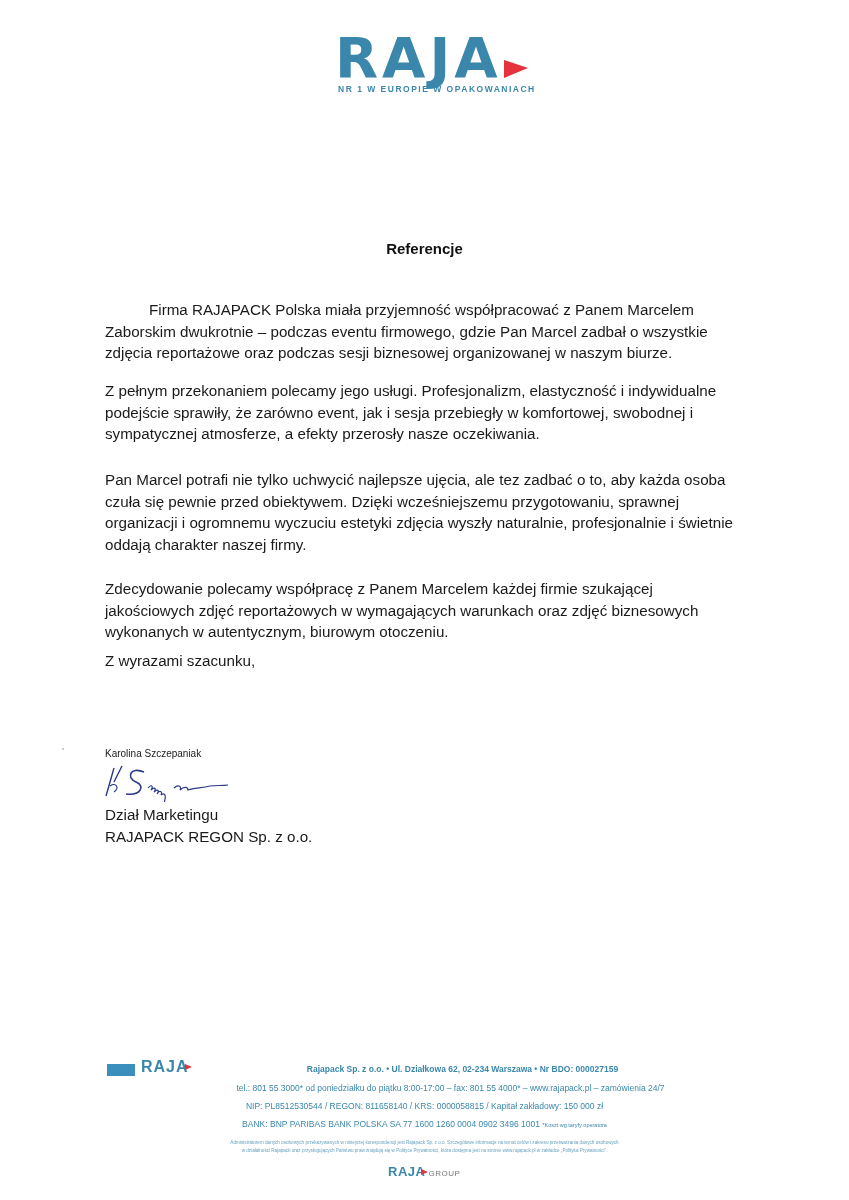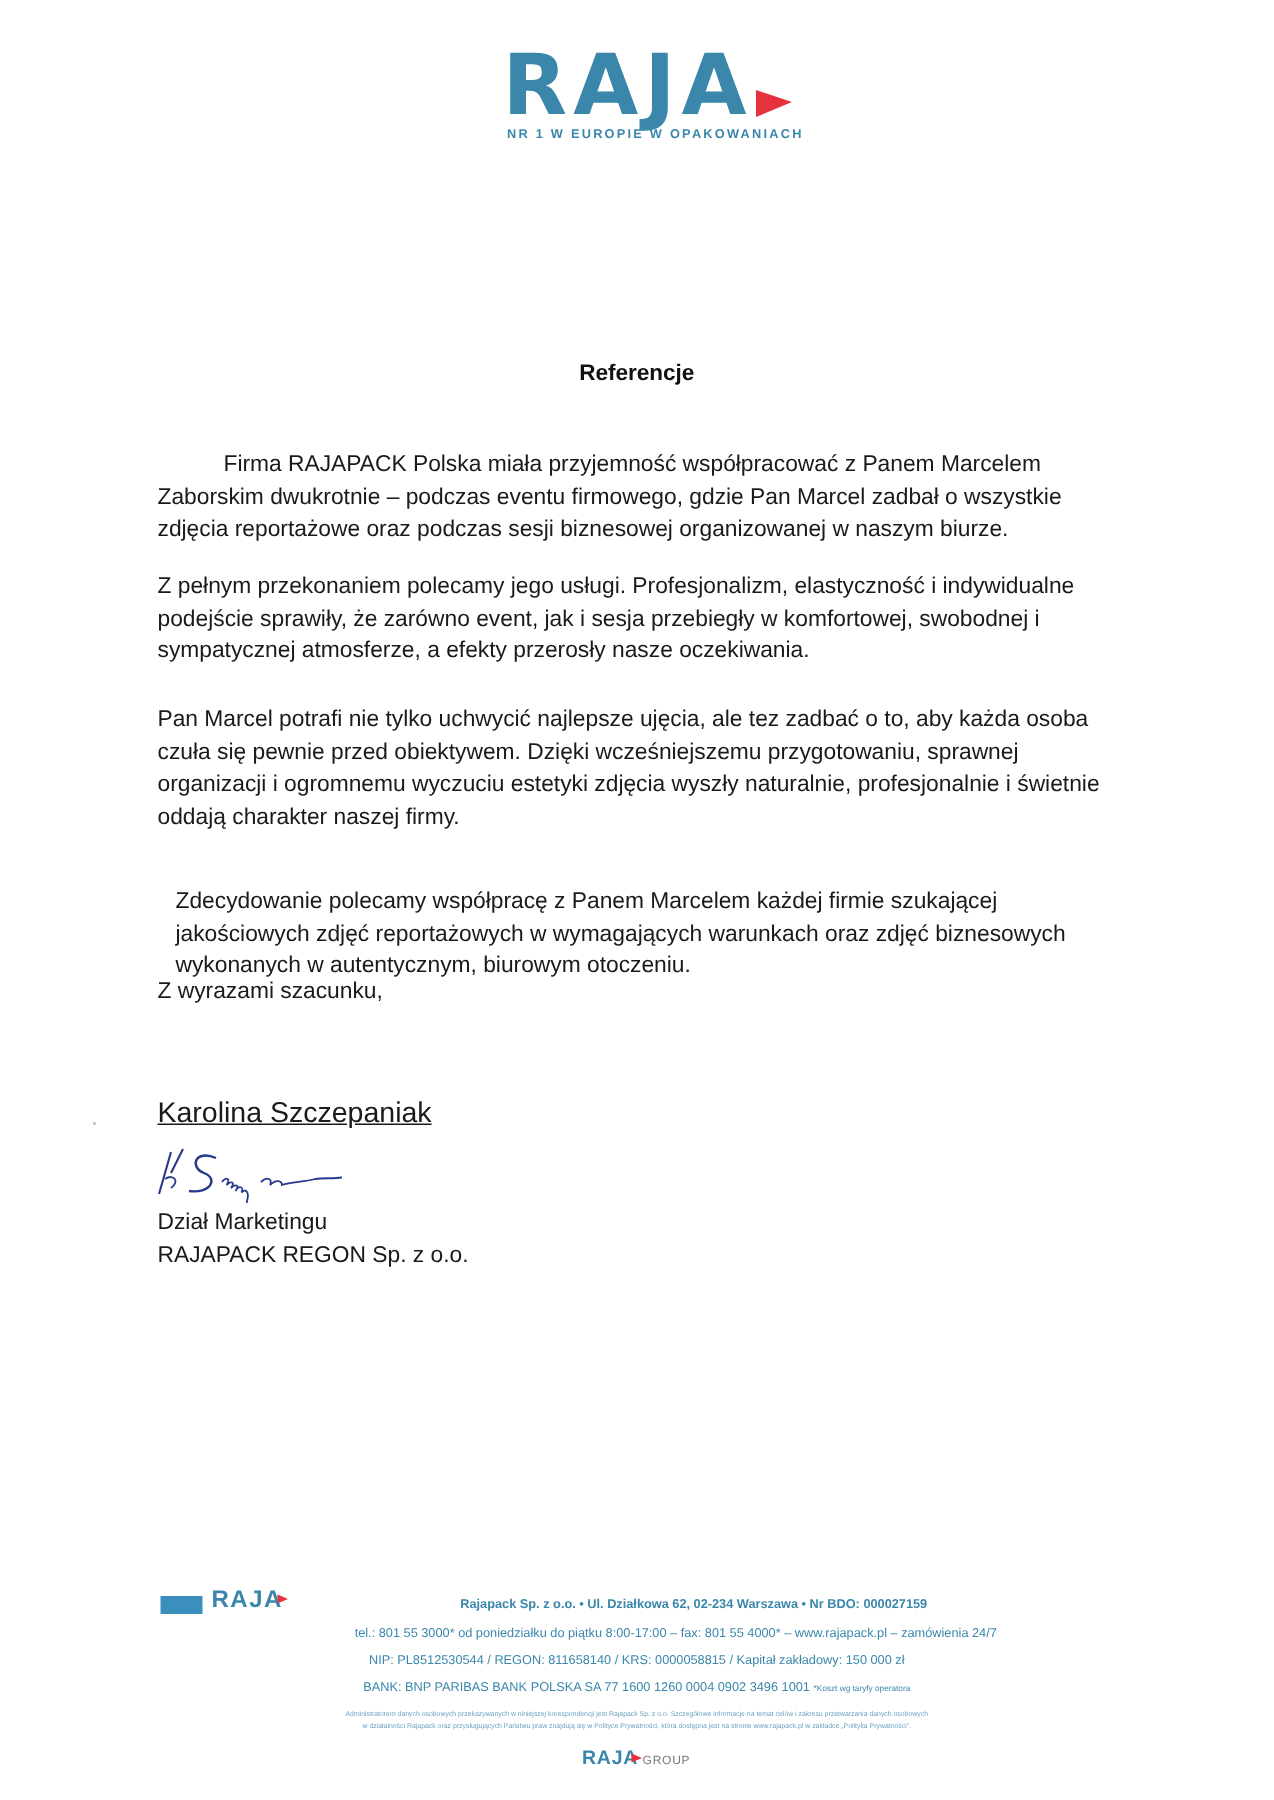--- a/index.html
+++ b/index.html
@@ -19,21 +19,21 @@
            font-size: 15px; font-weight: bold; color: #111; }
 
   .para { position: absolute; left: 105px; width: 640px; font-size: 15.2px; line-height: 21.5px; color: #1a1a1a; }
   .para.indent { text-indent: 44px; }
   #p1 { top: 299px; }
   #p2 { top: 380px; }
   #p3 { top: 469px; }
   #p4 { top: 578px; }
 
   .closing { position: absolute; left: 105px; top: 652px; font-size: 15.2px; }
-  .signer-name { position: absolute; left: 105px; top: 732px; font-size: 19px; text-decoration: underline; }
+  .signer-name { position: absolute; left: 105px; top: 748px; font-size: 10px; }
   .signature { position: absolute; left: 100px; top: 762px; width: 160px; height: 40px; }
   .sig-dept { position: absolute; left: 105px; top: 806px; font-size: 15.2px; }
   .sig-company { position: absolute; left: 105px; top: 828px; font-size: 15.2px; }
 
   .footer-logo-bar { position: absolute; left: 107px; top: 1064px; width: 28px; height: 12px; background: #3a8fbd; }
   .footer-logo { position: absolute; left: 141px; top: 1058px; font-size: 16px; font-weight: bold; color: #3a87ab; letter-spacing: 1px; }
   .footer-logo .fl-flag { display: inline-block; width: 0; height: 0; border-top: 3px solid transparent; border-bottom: 3px solid transparent; border-left: 7px solid #e5323c; margin-left: -4px; vertical-align: 2px; }
   .footer-line { position: absolute; left: 0; width: 849px; text-align: center; font-size: 8.5px; color: #3a87ab; white-space: nowrap; }
   #fl1 { top: 1064px; left: 38px; font-weight: bold; }
   #fl2 { top: 1083px; margin-left: 26px; }
@@ -55,21 +55,21 @@
   <span class="logo-word">RAJA</span>
   <span class="logo-flag"></span>
   <span class="logo-tagline">NR 1 W EUROPIE W OPAKOWANIACH</span>
 </div>
 
 <div class="title">Referencje</div>
 
 <p class="para indent" id="p1" style="margin:0">Firma RAJAPACK Polska miała przyjemność współpracować z Panem Marcelem Zaborskim dwukrotnie – podczas eventu firmowego, gdzie Pan Marcel zadbał o wszystkie zdjęcia reportażowe oraz podczas sesji biznesowej organizowanej w naszym biurze.</p>
 <p class="para" id="p2" style="margin:0">Z pełnym przekonaniem polecamy jego usługi. Profesjonalizm, elastyczność i indywidualne podejście sprawiły, że zarówno event, jak i sesja przebiegły w komfortowej, swobodnej i sympatycznej atmosferze, a efekty przerosły nasze oczekiwania.</p>
 <p class="para" id="p3" style="margin:0">Pan Marcel potrafi nie tylko uchwycić najlepsze ujęcia, ale tez zadbać o to, aby każda osoba czuła się pewnie przed obiektywem. Dzięki wcześniejszemu przygotowaniu, sprawnej organizacji i ogromnemu wyczuciu estetyki zdjęcia wyszły naturalnie, profesjonalnie i świetnie oddają charakter naszej firmy.</p>
-<p class="para" id="p4" style="margin:12px">Zdecydowanie polecamy współpracę z Panem Marcelem każdej firmie szukającej jakościowych zdjęć reportażowych w wymagających warunkach oraz zdjęć biznesowych wykonanych w autentycznym, biurowym otoczeniu.</p>
+<p class="para" id="p4" style="margin:0">Zdecydowanie polecamy współpracę z Panem Marcelem każdej firmie szukającej jakościowych zdjęć reportażowych w wymagających warunkach oraz zdjęć biznesowych wykonanych w autentycznym, biurowym otoczeniu.</p>
 
 <div class="closing">Z wyrazami szacunku,</div>
 <div class="margin-dot"></div>
 
 <div class="signer-name">Karolina Szczepaniak</div>
 <svg class="signature" viewBox="0 0 160 40">
   <path d="M6 34 L14 6 M14 20 L22 4" stroke="#2a3a8a" stroke-width="1.4" fill="none"></path>
   <path d="M10 24 C 16 20, 20 26, 14 30" stroke="#2a3a8a" stroke-width="1.2" fill="none"></path>
   <path d="M44 10 C 30 4, 26 16, 36 20 C 46 24, 40 34, 26 32" stroke="#2a3a8a" stroke-width="1.6" fill="none"></path>
   <path d="M48 26 c 3 -4 6 -2 3 2 c 3 -3 6 -2 3 2 c 3 -3 6 -2 3 2 c 2 -4 6 -3 4 1 c 3 -3 5 0 4 4 l -1 6 M74 26 c 4 -4 8 -2 6 2 c 4 -4 8 -3 8 0 c 6 -2 14 -2 22 -4 c 6 -1 12 0 18 -1" stroke="#2a3a8a" stroke-width="1.2" fill="none"></path>

